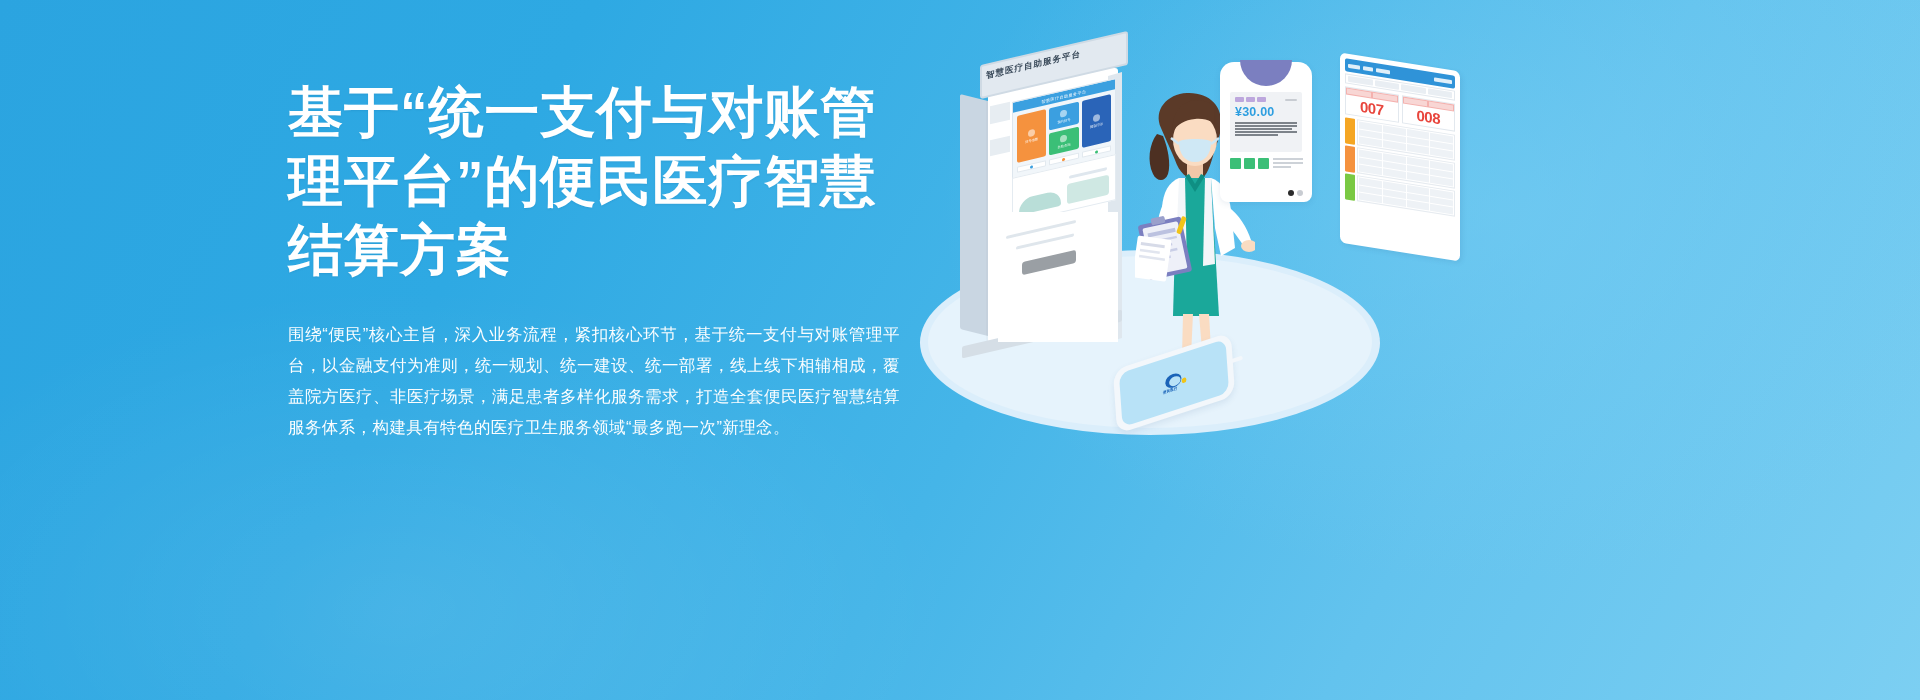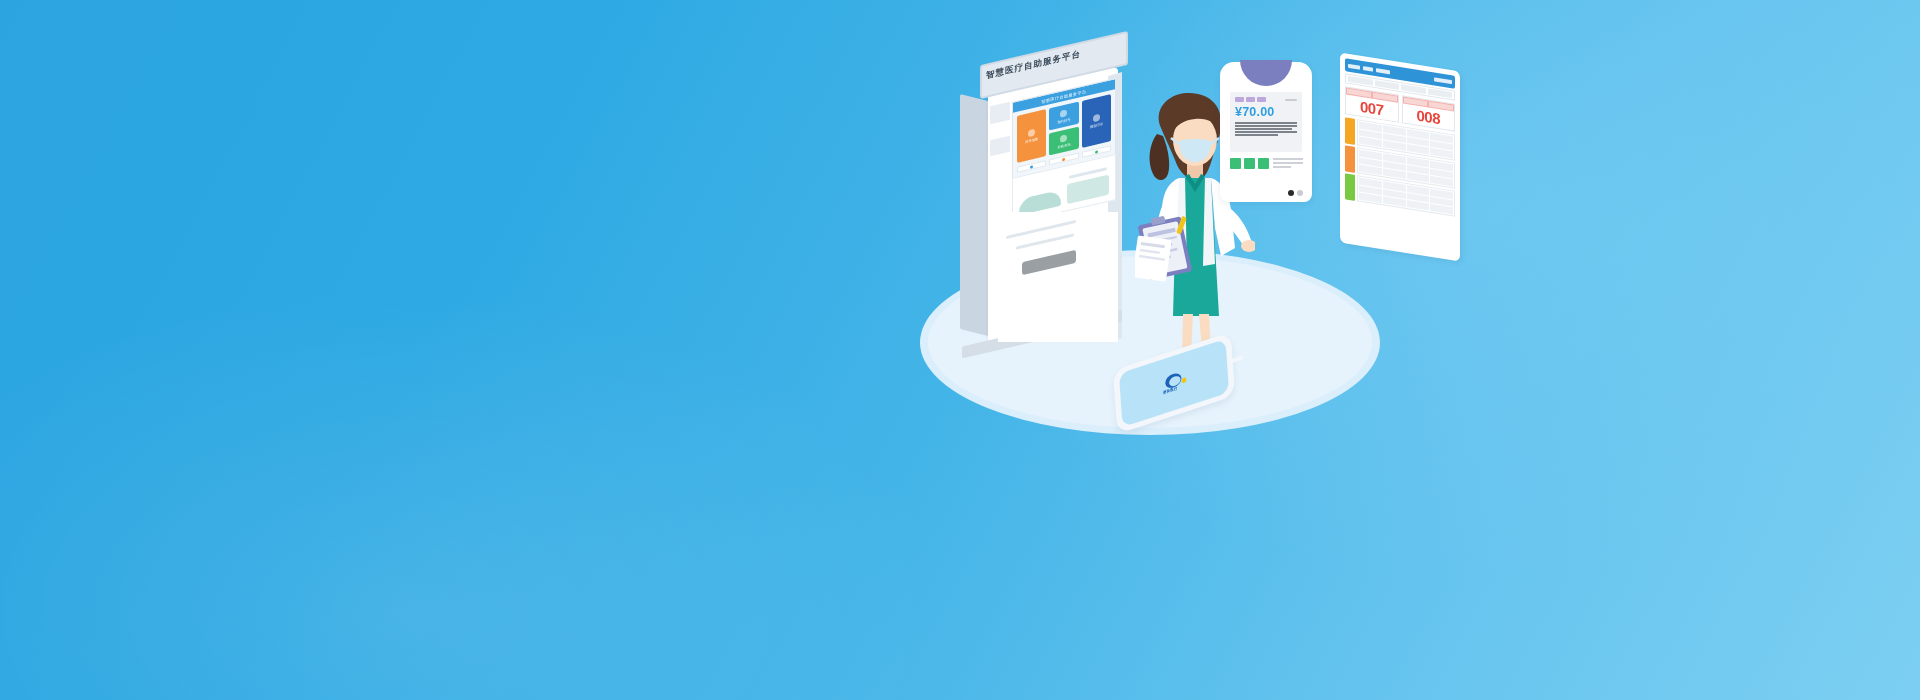--- a/index.html
+++ b/index.html
@@ -191,20 +191,26 @@
                  letter-spacing:.2px; white-space:nowrap; font-weight:700;}
   .ph-notch { position:absolute; right:9px; top:6px; width:16px; height:4px;
               background:#f3f7fb; border-radius:3px; transform:rotate(-18deg); }
 </style>
 </head>
 <body>
 
 <div id="banner">
   <div id="wash"></div>
 
+  <div id="textblock">
+    <div id="headline">基于“统一支付与对账管
+理平台”的便民医疗智慧
+结算方案</div>
+    <div id="subcopy">围绕“便民”核心主旨，深入业务流程，紧扣核心环节，基于统一支付与对账管理平台，以金融支付为准则，统一规划、统一建设、统一部署，线上线下相辅相成，覆盖院方医疗、非医疗场景，满足患者多样化服务需求，打造全套便民医疗智慧结算服务体系，构建具有特色的医疗卫生服务领域“最多跑一次”新理念。</div>
+  </div>
 
   <div id="illo">
 
     <div class="floor"></div>
     <div class="floor2"></div>
 
     <div id="kiosk">
       <div class="k-side"></div>
       <div class="k-body"></div>
       <div class="k-body-shade"></div>
@@ -336,21 +342,21 @@
     <div id="pos">
       <div class="pos-body">
         <div class="pos-top"></div>
         <div class="pos-screen">
           <div class="pos-chips">
             <i></i>
               <i></i>
               <i></i>
               <span class="r"></span>
           </div>
-          <div class="pos-amt">¥70.00</div>
+          <div class="pos-amt">¥30.00</div>
           <div class="pos-lines">
             <i style="width:100%"></i>
               <i style="width:100%"></i>
               <i style="width:92%"></i>
             <i style="width:100%"></i>
               <i style="width:70%"></i>
           </div>
         </div>
         <div class="pos-keys">
             <i></i>

